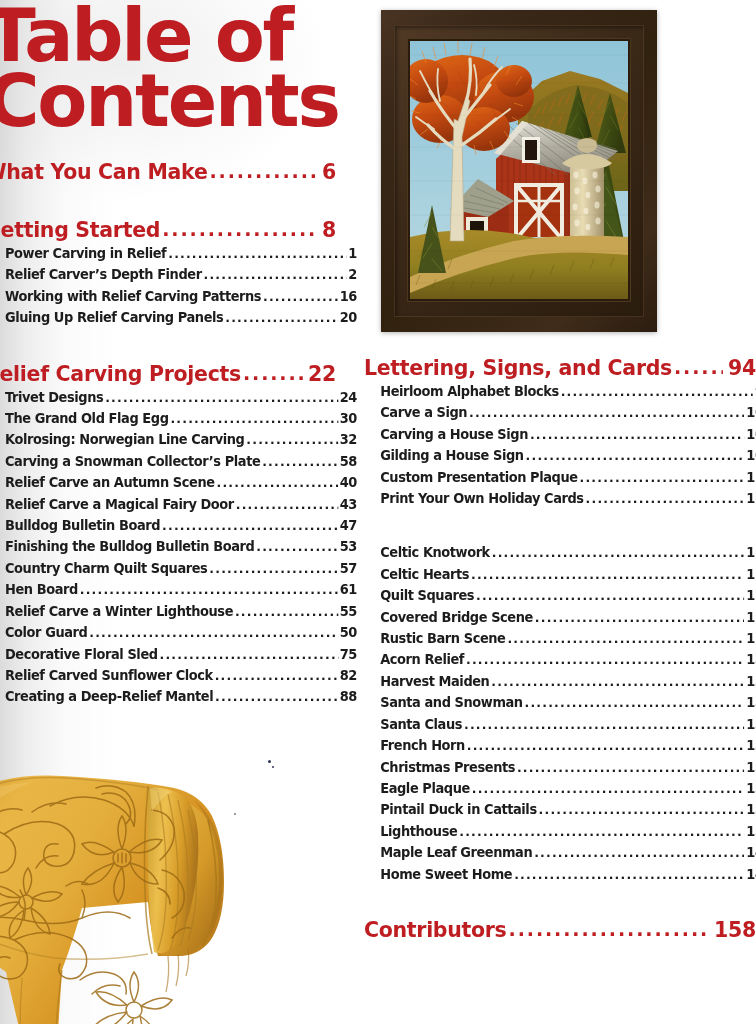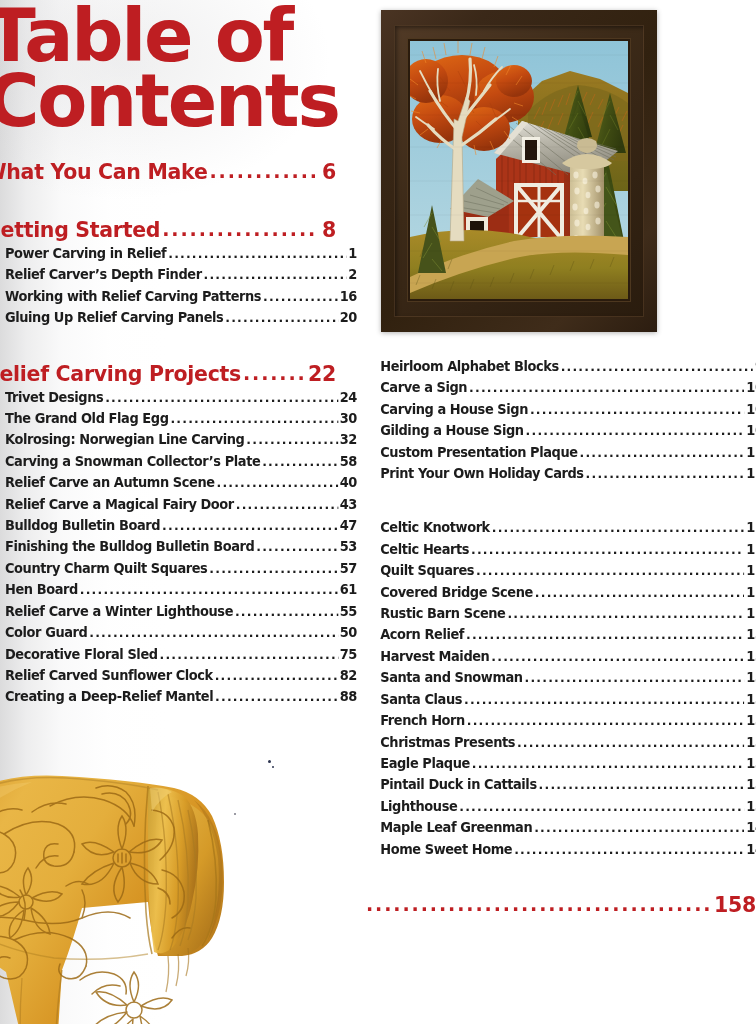--- a/index.html
+++ b/index.html
@@ -287,20 +287,25 @@
   </div>
   <div class="toc-row item">
     <span class="toc-label">Creating a Deep-Relief Mantel</span>
     <span class="leader"></span>
     <span class="toc-page">88</span>
   </div>
 </div>
 
 <div id="right-col" class="col">
 
+  <div class="toc-row head">
+    <span class="toc-label">Lettering, Signs, and Cards</span>
+    <span class="leader"></span>
+    <span class="toc-page">94</span>
+  </div>
   <div class="toc-row item">
     <span class="toc-label">Heirloom Alphabet Blocks</span>
     <span class="leader"></span>
     <span class="toc-page">96</span>
   </div>
   <div class="toc-row item">
     <span class="toc-label">Carve a Sign</span>
     <span class="leader"></span>
     <span class="toc-page">100</span>
   </div>
@@ -404,20 +409,21 @@
   </div>
   <div class="toc-row item">
     <span class="toc-label">Home Sweet Home</span>
     <span class="leader"></span>
     <span class="toc-page">141</span>
   </div>
 
   <div class="gap-lg"></div>
 
   <div class="toc-row head">
+    <span class="toc-label">Contributors</span>
     <span class="leader"></span>
     <span class="toc-page">158</span>
   </div>
 
   <div class="gap-md"></div>
 
 </div>
 
 <div id="barn-figure">
   <div id="frame-outer"></div>

